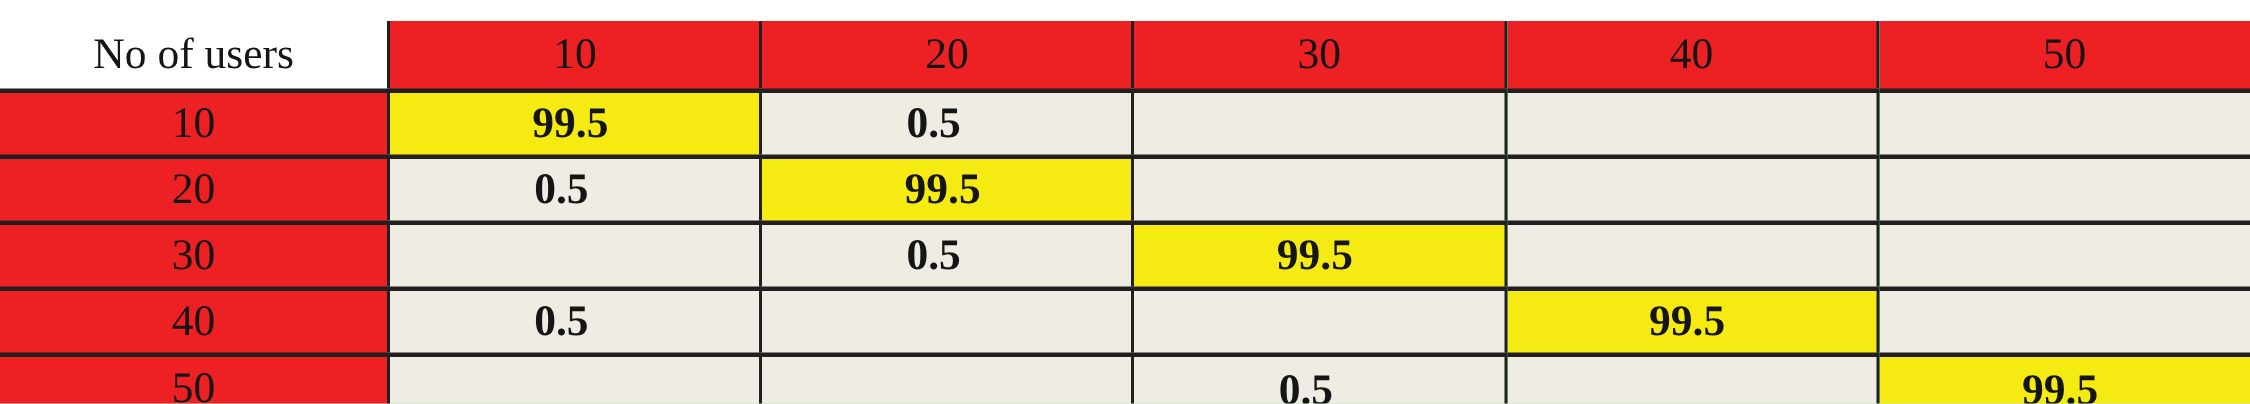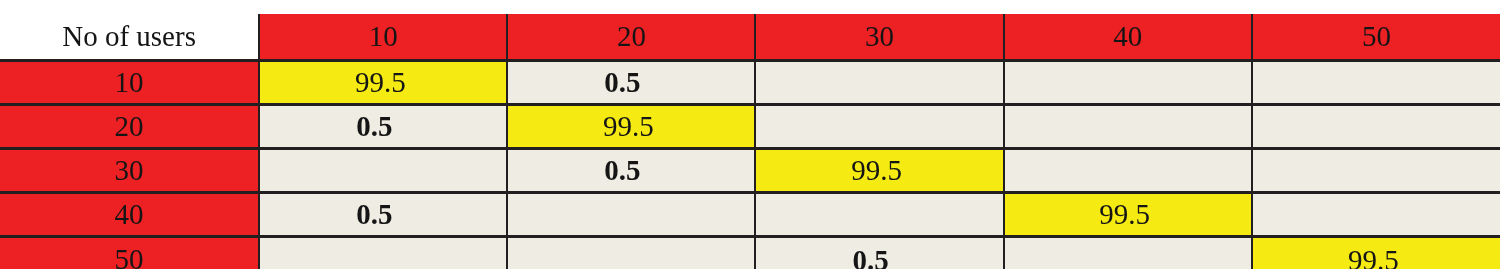--- a/index.html
+++ b/index.html
@@ -80,20 +80,21 @@
 
   
   .val-shift {
     display: block;
     transform: translateX(-9px);
     font-weight: bold;
   }
   .val-shift-hi {
     display: block;
     transform: translateX(-3px);
+    font-weight: bold;
   }
 </style>
 </head>
 <body>
 
 <table id="matrix-table">
   <colgroup>
     <col class="c-label">
     <col class="c-data">
       <col class="c-data">

